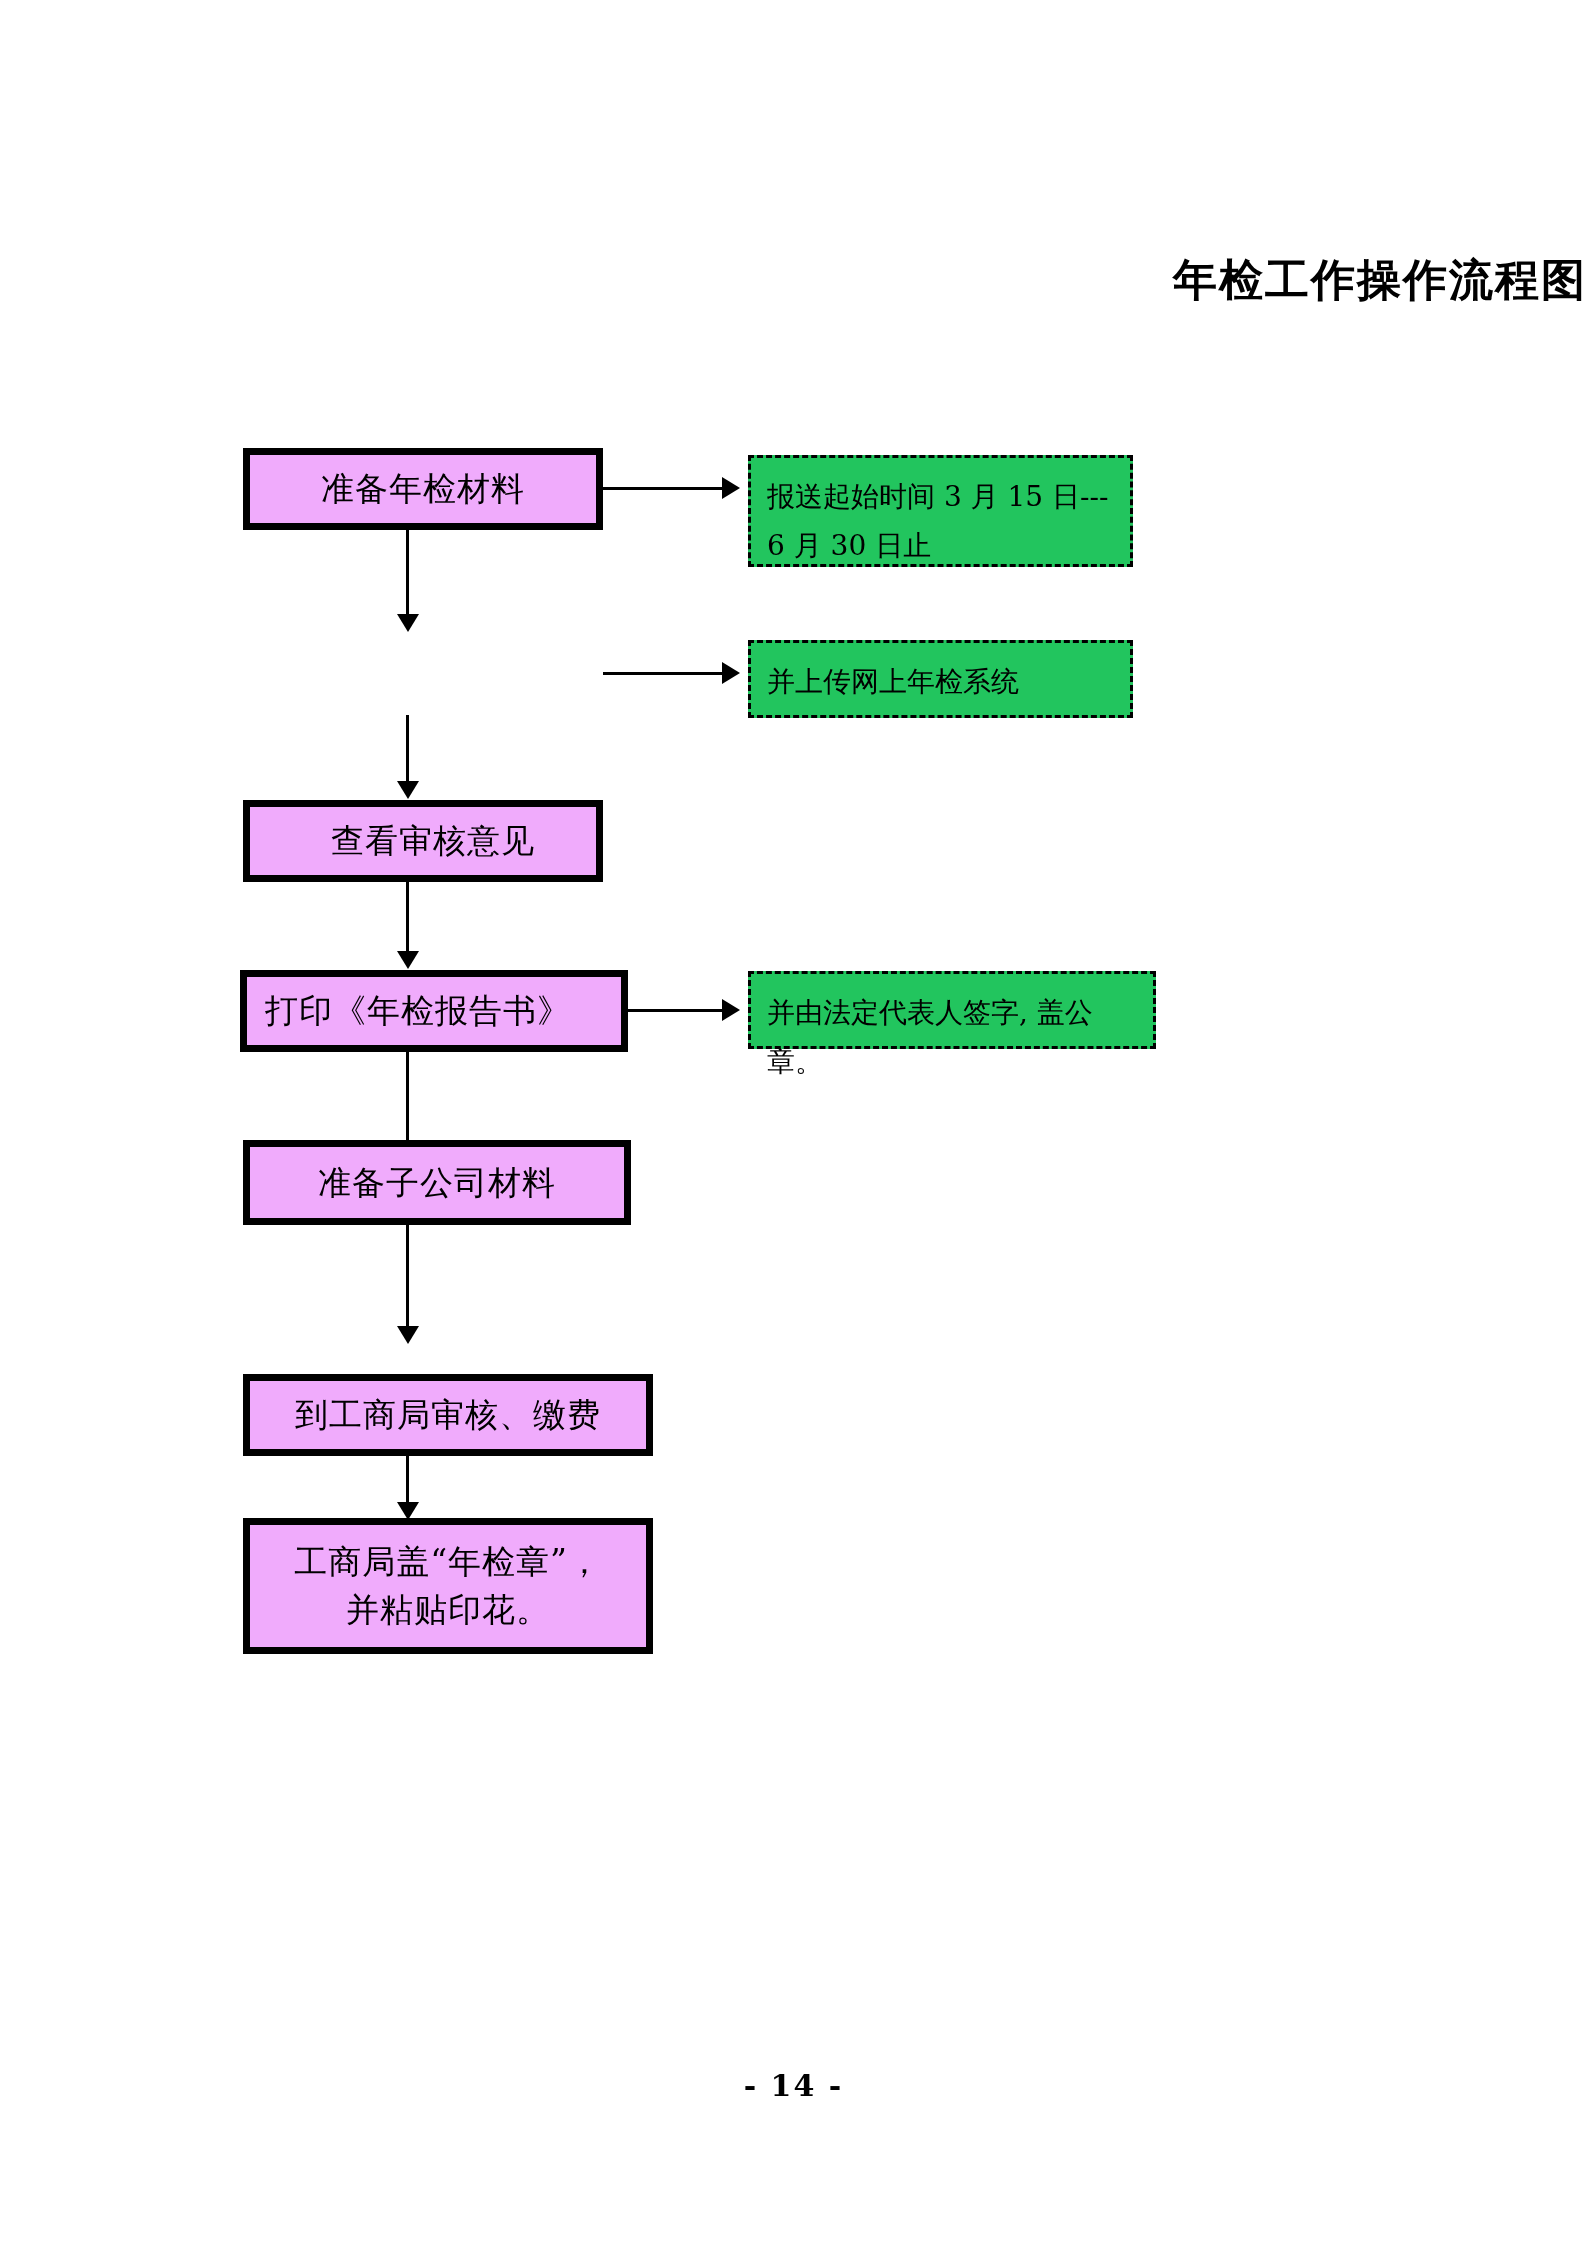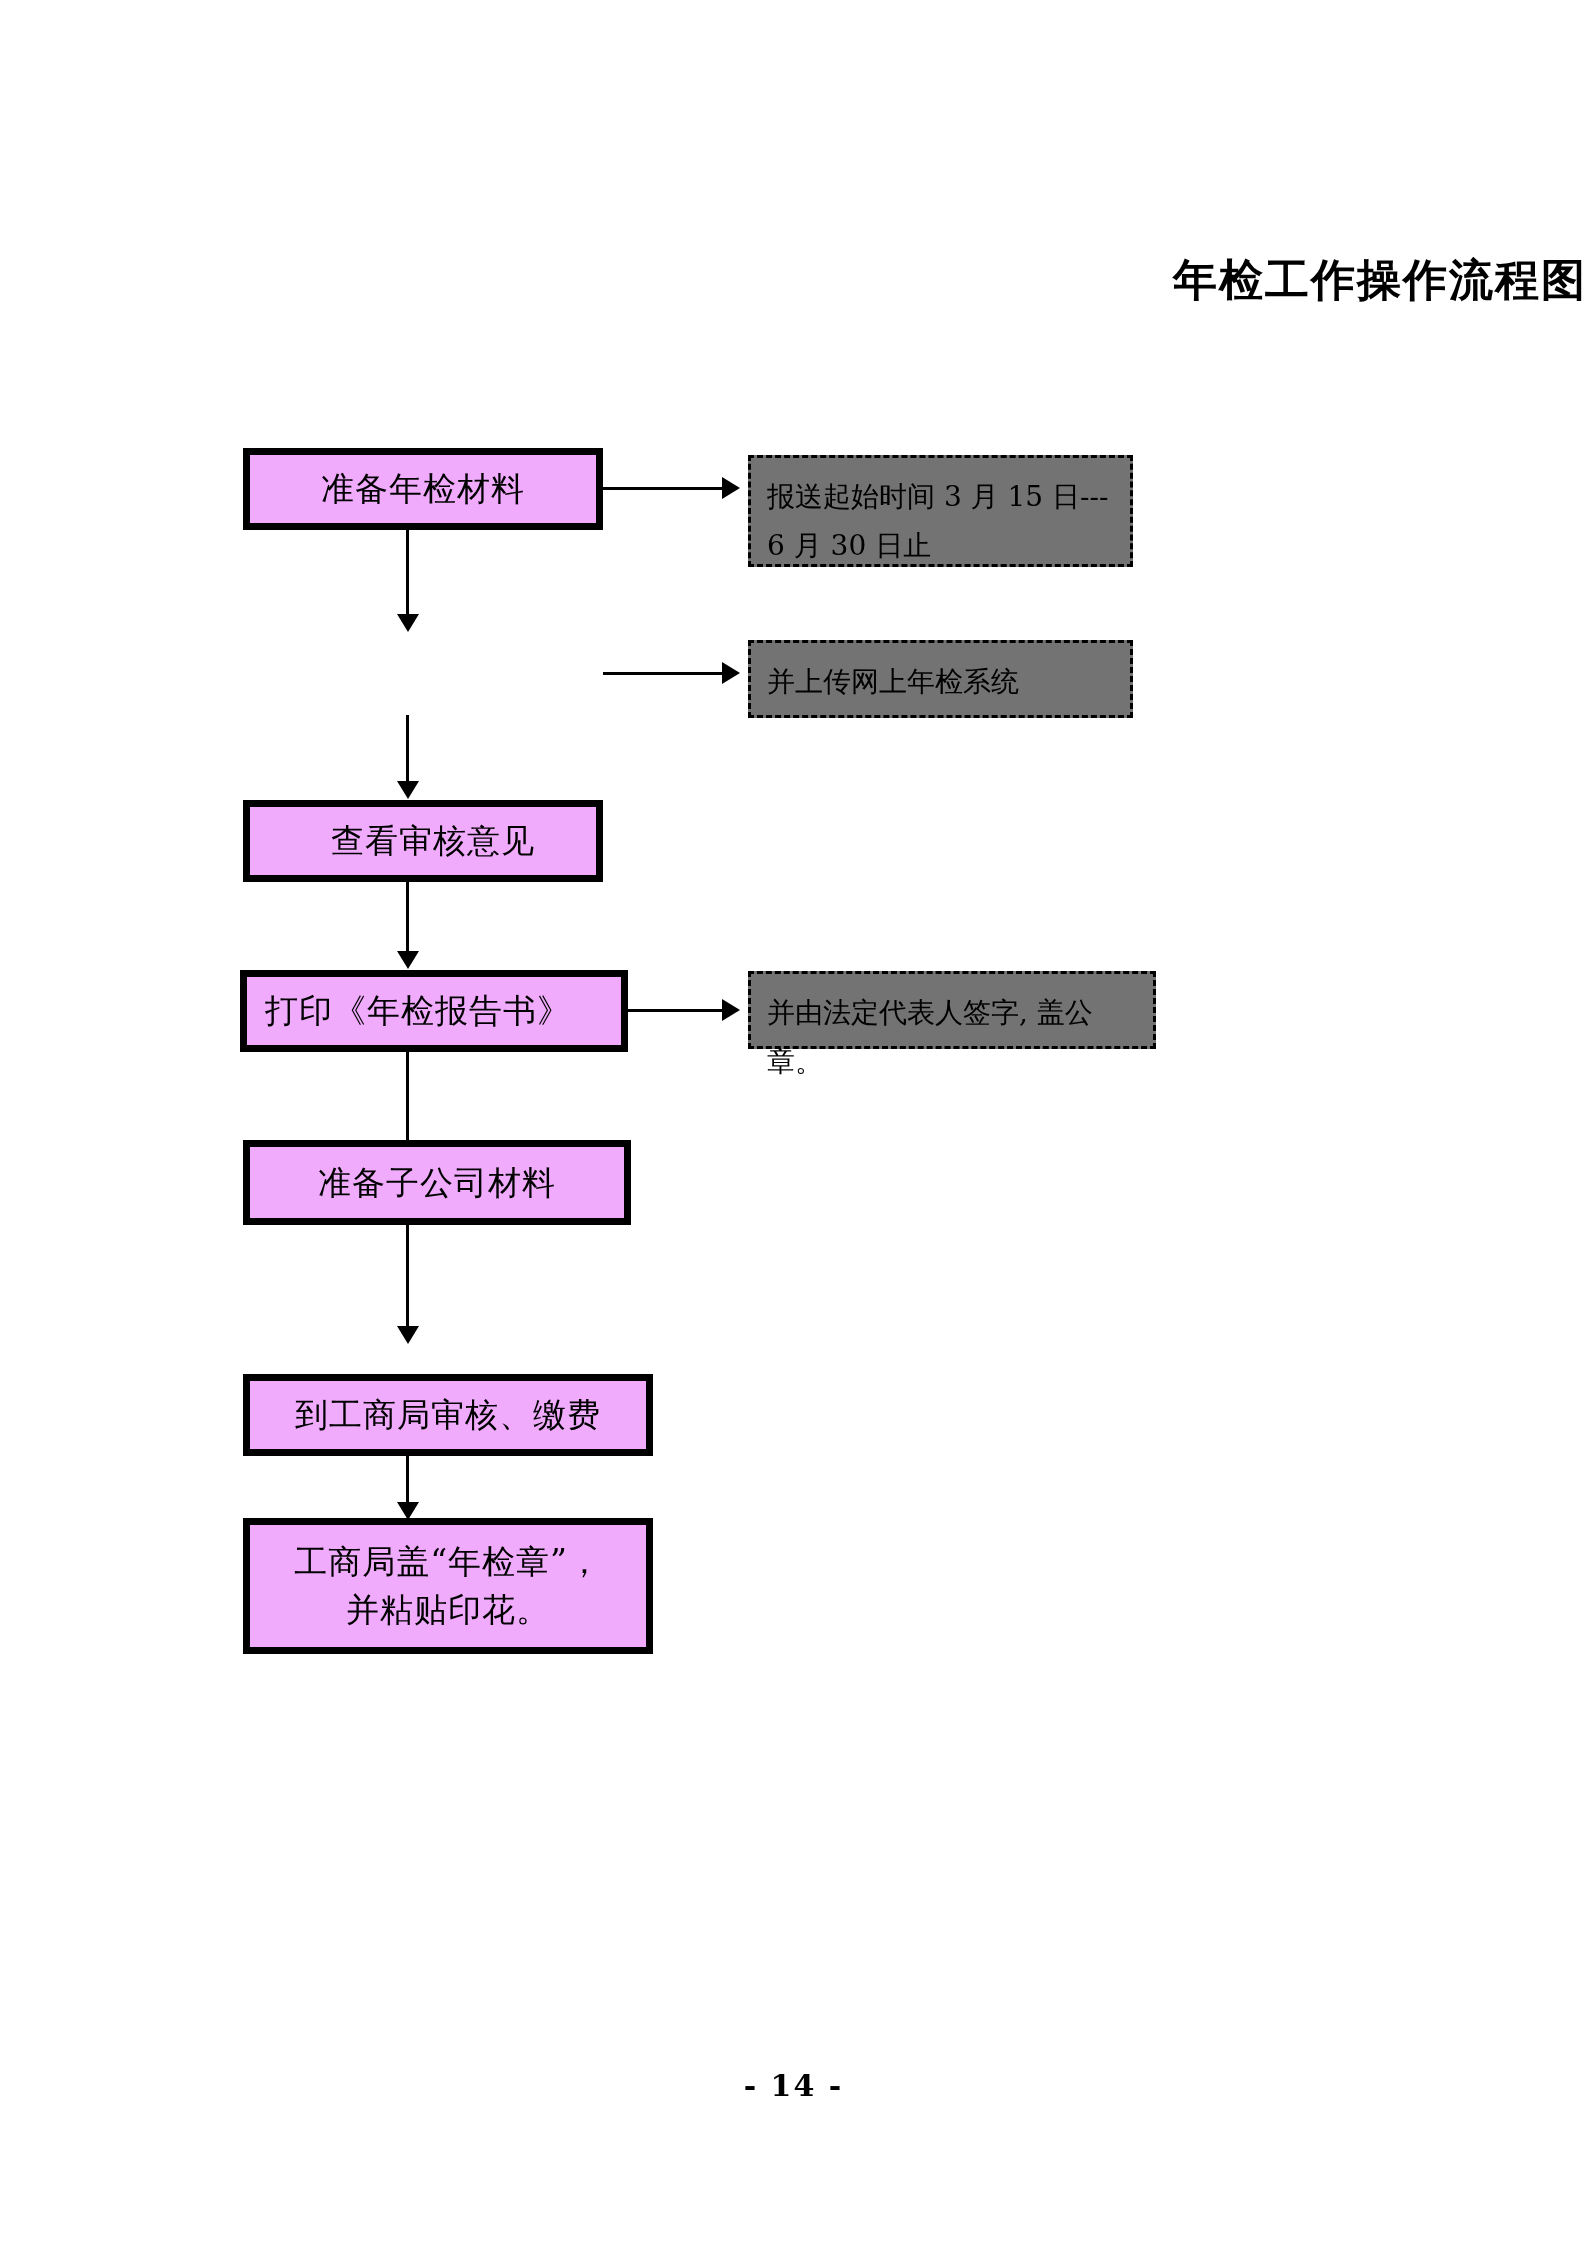--- a/index.html
+++ b/index.html
@@ -70,21 +70,21 @@
   .node .node-label {
     white-space: pre-line;
     text-align: center;
   }
 
   
   .note {
     position: absolute;
     box-sizing: border-box;
     border: 3px dashed #000000;
-    background: #737373;
+    background: #22c55e;
     color: #000000;
     font-size: 28px;
     line-height: 1.75;
     padding: 14px 16px 10px 16px;
     z-index: 3;
   }
   .note .note-label {
     display: block;
     text-align: left;
     word-break: break-all;

